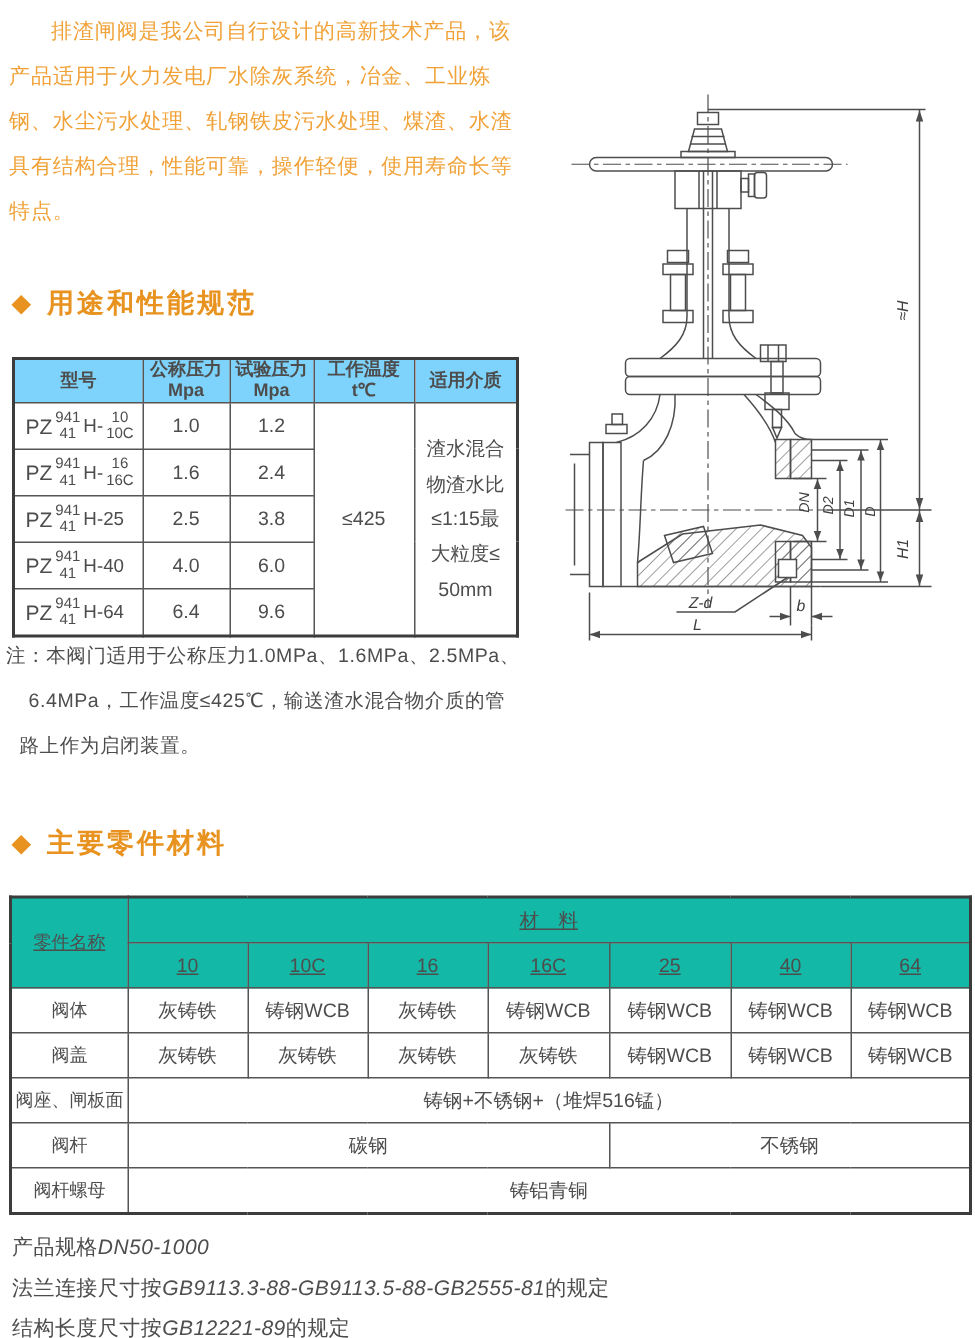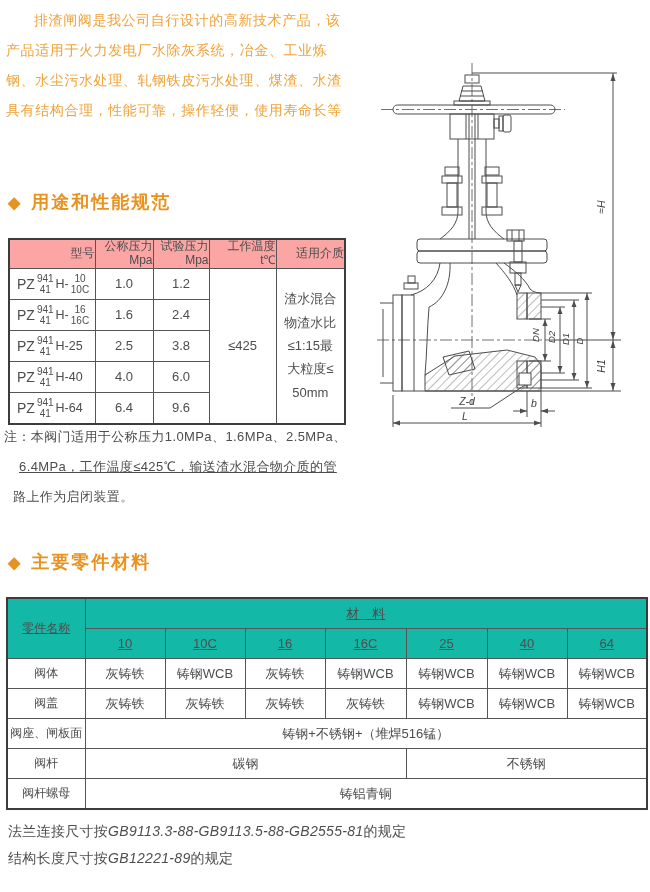--- a/index.html
+++ b/index.html
@@ -19,41 +19,41 @@
                color:#e8921f; font-weight:bold; font-size:18px; letter-spacing:2px; }
   .sec-title .diamond { font-size:16px; letter-spacing:0; }
   #sec1 { left:8px; top:190px; }
   #sec2 { left:8px; top:550px; }
 
   
   table { border-collapse:collapse; position:absolute; table-layout:fixed; background:#fff; }
   .spec-table { left:8px; top:238px; width:336px; border:2px solid #3c3c3c; }
   .spec-table th, .spec-table td { border:1px solid #555; text-align:center;
     vertical-align:middle; padding:0; color:#4d4d4d; overflow:hidden; }
-  .spec-table th { background:#fca5a5; font-weight:normal; font-size:12px;
-    line-height:1.15; height:26px;text-align:right; }
+  .spec-table th { background:#7dd3fc; font-weight:bold; font-size:12px;
+    line-height:1.15; height:26px; }
   .spec-table td { height:30px; font-size:13px; }
   .pre { white-space:pre-line; }
   .medium { font-size:12.5px; line-height:1.8; }
   .model-wrap { display:flex; align-items:center; gap:2px; padding-left:7px; }
   .m-pz { font-size:14px; }
   .m-frac { display:flex; flex-direction:column; justify-content:center;
             font-size:10px; line-height:11px; text-align:center; }
   .m-suffix { font-size:12.5px; }
 
   .mat-table { left:6px; top:597px; width:640px; border:2px solid #3c3c3c; }
   .mat-table td { border:1px solid #555; text-align:center; vertical-align:middle;
     height:29px; font-size:13px; color:#4d4d4d; padding:0; }
   .mat-table .hdr { background:#14b8a6;text-decoration:underline; }
   .mat-table .part { font-size:12px;margin-left:12px; }
 
   
   .note { position:absolute; left:4px; top:422px; font-size:13px; line-height:30px;
           color:#4d4d4d; letter-spacing:0.4px; white-space:nowrap; }
-  .note .n1 { padding-left:15px;text-decoration:underline; }
+  .note .n1 { padding-left:15px; }
   .note .n2 { padding-left:9px; }
 
   
   .footer { position:absolute; left:8px; top:818px; font-size:14px; line-height:27px;
             color:#4d4d4d; letter-spacing:0.3px; }
   .footer .it { font-style:italic; }
 
   
   svg.drawing { position:absolute; left:355px; top:55px; }
   .dim-label { font-family:"Liberation Sans", sans-serif; font-style:italic;
@@ -64,20 +64,21 @@
 </head>
 <body>
 
 <div class="page">
 
   <div class="intro">
     <div class="line indent">排渣闸阀是我公司自行设计的高新技术产品，该</div>
     <div class="line">产品适用于火力发电厂水除灰系统，冶金、工业炼</div>
     <div class="line">钢、水尘污水处理、轧钢铁皮污水处理、煤渣、水渣</div>
     <div class="line">具有结构合理，性能可靠，操作轻便，使用寿命长等</div>
+    <div class="line">特点。</div>
   </div>
 
   <svg class="drawing" width="295" height="385" viewBox="0 0 295 385">
     <defs>
       <pattern id="hatch" width="6" height="6" patternUnits="userSpaceOnUse" patternTransform="rotate(45)">
         <line x1="0" y1="0" x2="0" y2="6" stroke="#5a5a5a" stroke-width="0.8"></line>
       </pattern>
     </defs>
     <g stroke="#4d4d4d" fill="none" stroke-width="1">
 
@@ -411,20 +412,23 @@
       </tr>
       <tr>
         <td class="part">阀杆螺母</td>
         <td colspan="7">铸铝青铜</td>
       </tr>
     </tbody>
   </table>
 
   <div class="footer">
     <div>
+      <span>产品规格</span><span class="it">DN50-1000</span><span></span>
+    </div>
+    <div>
       <span>法兰连接尺寸按</span><span class="it">GB9113.3-88-GB9113.5-88-GB2555-81</span><span>的规定</span>
     </div>
     <div>
       <span>结构长度尺寸按</span><span class="it">GB12221-89</span><span>的规定</span>
     </div>
   </div>
 
 </div>
 
 </body></html>

